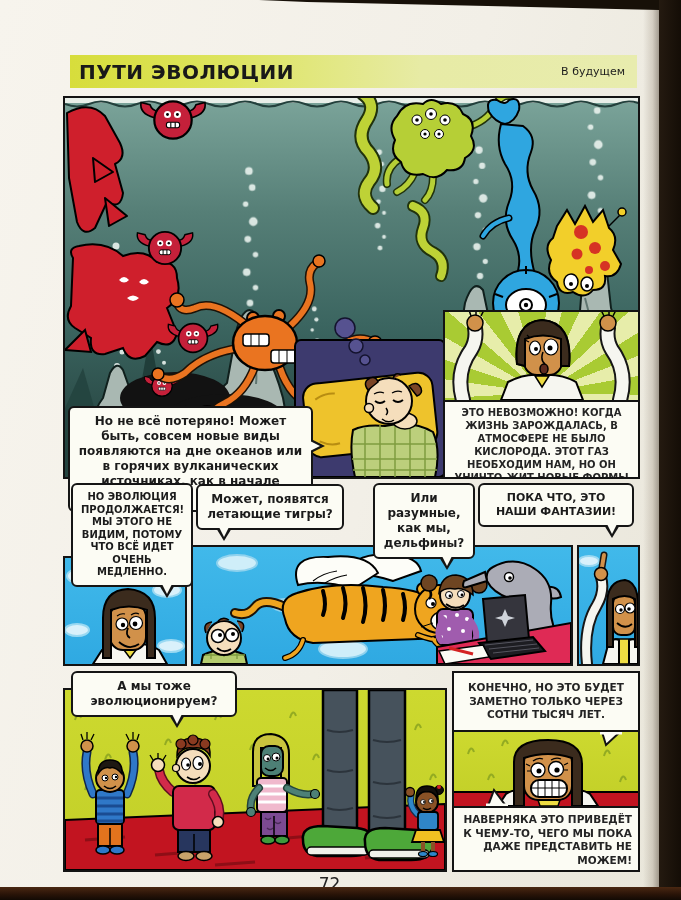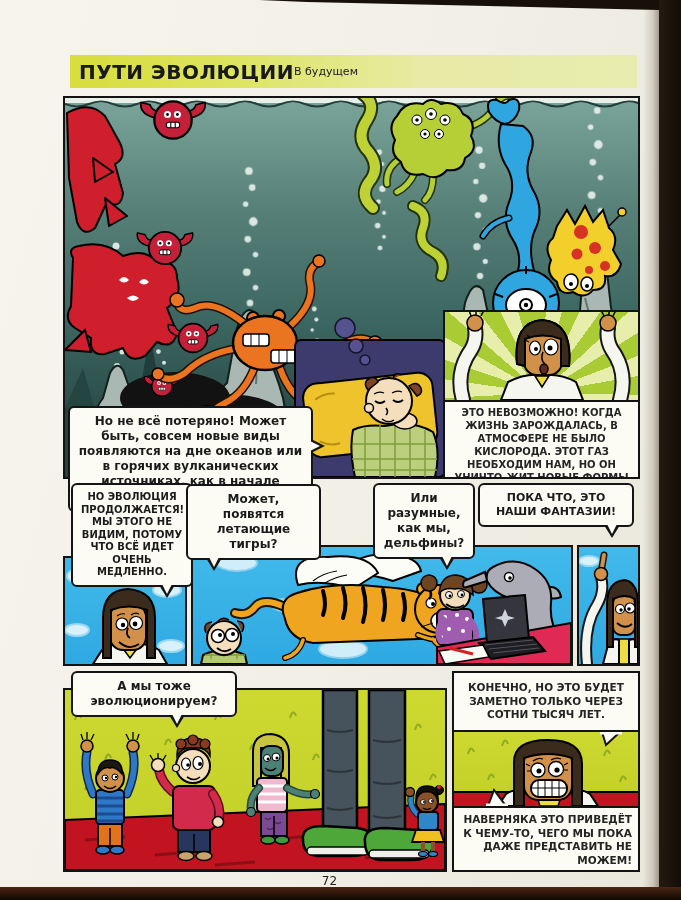--- a/index.html
+++ b/index.html
@@ -11,21 +11,21 @@
          background:linear-gradient(90deg,rgba(0,0,0,0) 0%,rgba(90,70,50,.18) 60%,rgba(50,35,20,.4) 100%)}
   .edge-top{position:absolute;top:0;right:22px;width:400px;height:10px;background:#171008;
          clip-path:polygon(0 0,100% 0,100% 100%,12% 20%)}
   .edge-bottom{position:absolute;left:0;bottom:0;width:681px;height:13px;
          background:linear-gradient(180deg,#4a2812 0%,#2a1408 55%,#120a04 100%)}
   .edge-right{position:absolute;top:0;right:0;width:22px;height:900px;
          background:linear-gradient(90deg,#241a10 0%,#140d06 100%)}
 
   .header-bar{position:absolute;left:70px;top:55px;width:567px;height:33px;
          background:linear-gradient(90deg,#d7dd3b 0%,#dde45f 28%,#e7ebA5 62%,#e8ecae 100%);
-         display:flex;align-items:center;box-sizing:border-box;
+         display:flex;align-items:center;justify-content:space-between;box-sizing:border-box;
          padding:0 12px 0 9px}
   .header-title{font-size:20px;font-weight:bold;color:#191919;letter-spacing:.5px}
   .header-chapter{font-size:11px;color:#1c1c1c}
 
   .panel{position:absolute;border:2px solid #131313;box-sizing:border-box;overflow:hidden;background:#fff}
   .panel-sea{left:63px;top:96px;width:577px;height:383px;
          background:linear-gradient(180deg,#7ba49a 0%,#567f77 30%,#3b6560 60%,#2a4a46 85%,#223f3b 100%)}
   .panel-burst{left:443px;top:310px;width:197px;height:169px;z-index:4;display:flex;flex-direction:column;background:#fcfcf4}
   .burst-art{height:88px;position:relative;flex:none;border-bottom:2px solid #131313;
          background:repeating-conic-gradient(from -8deg at 50% 92%, #a9cb33 0deg 11deg, #e7edaa 11deg 22deg)}
@@ -53,27 +53,27 @@
          border:8px solid transparent;border-top:13px solid #151515;border-bottom:0}
   .tail-down::after{content:"";position:absolute;bottom:-9px;left:calc(var(--tx,30px) + 3px);
          border:5px solid transparent;border-top:10px solid #fcfcf4;border-bottom:0}
   .tail-right::before{content:"";position:absolute;right:-14px;top:var(--ty,36%);
          border:7px solid transparent;border-left:14px solid #151515;border-right:0}
   .tail-right::after{content:"";position:absolute;right:-9px;top:calc(var(--ty,36%) + 2px);
          border:5px solid transparent;border-left:10px solid #fcfcf4;border-right:0}
 
   .bub-narration{left:68px;top:406px;width:245px;font-size:12px;font-weight:600}
   .bub-evolution{left:71px;top:483px;width:122px;font-size:10px}
-  .bub-tigers{left:186px;top:484px;width:135px;font-size:12px;font-weight:600}
+  .bub-tigers{left:196px;top:484px;width:148px;font-size:12px;font-weight:600}
   .bub-dolphins{left:373px;top:483px;width:102px;font-size:12px;font-weight:600}
   .bub-fantasy{left:478px;top:483px;width:156px;font-size:11px}
   .bub-kids{left:71px;top:671px;width:166px;font-size:12px;font-weight:600}
 
   .page-number{position:absolute;left:0;top:874px;width:659px;text-align:center;
-         font-size:12px;color:#232323}
+         font-size:17px;color:#232323}
   svg{display:block}
 </style>
 </head>
 <body>
 
 <div class="paper">
 
   <div class="header-bar">
     <span class="header-title">ПУТИ ЭВОЛЮЦИИ</span>
     <span class="header-chapter">В будущем</span>

